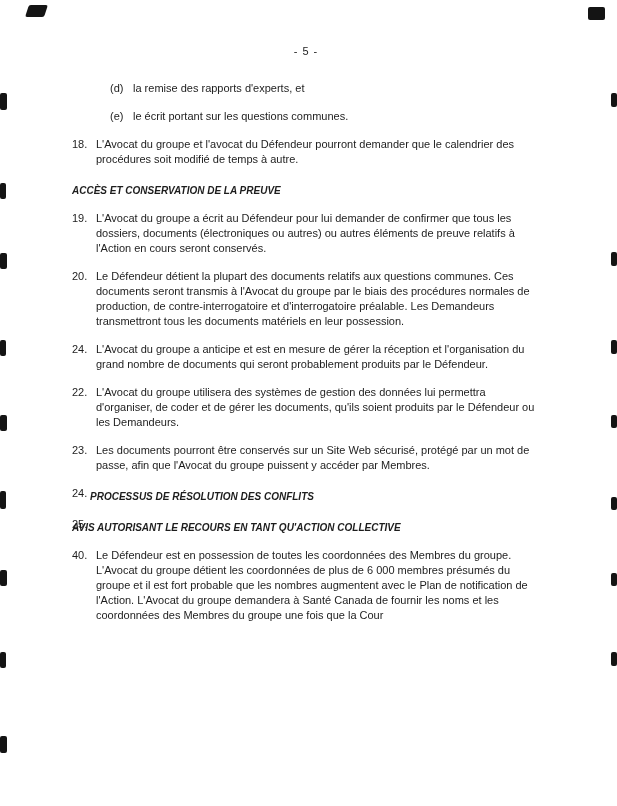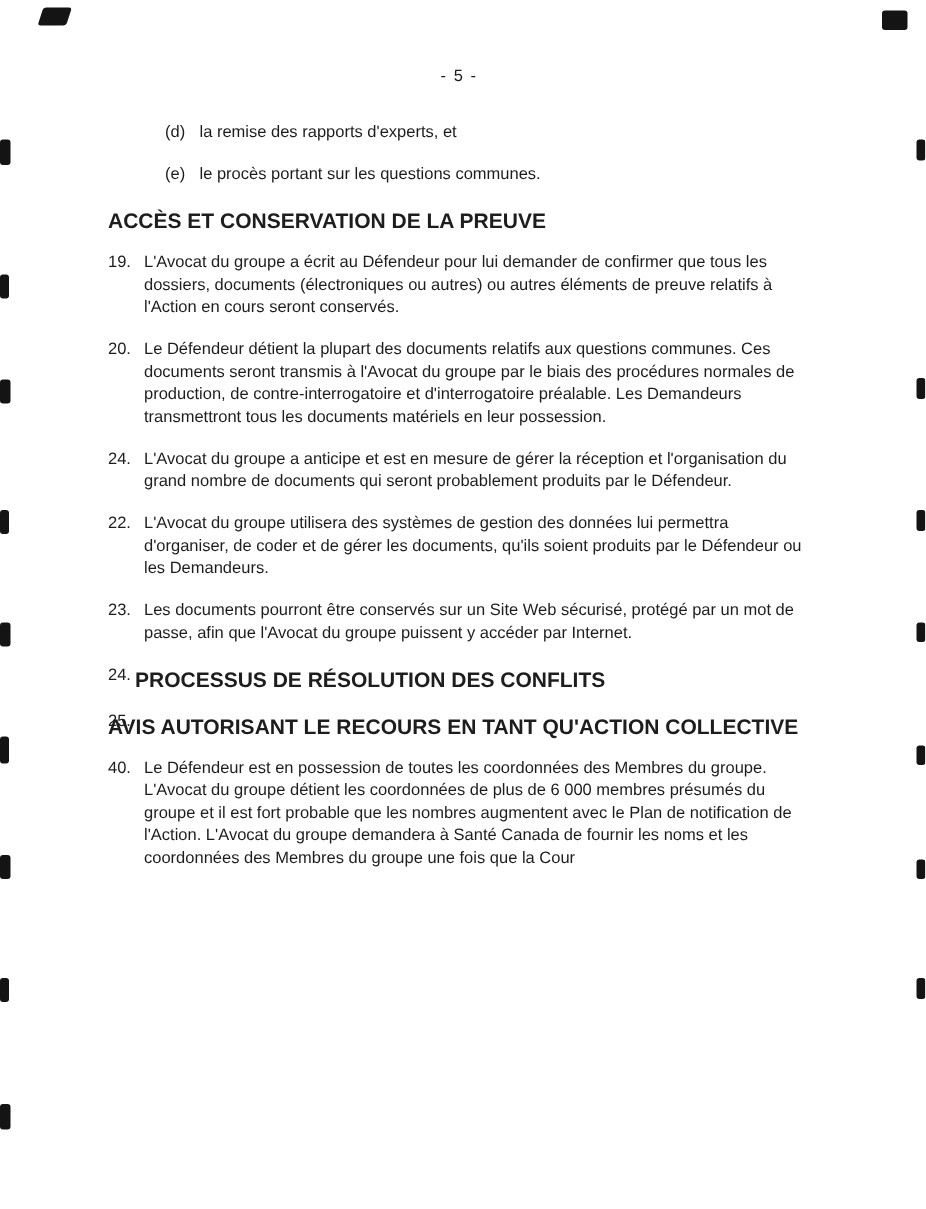--- a/index.html
+++ b/index.html
@@ -30,22 +30,23 @@
   }
   .item-lettered .label { position: absolute; left: 0; top: 0; }
   .item-numbered {
     position: relative;
     margin-bottom: 13px;
     padding-left: 24px;
   }
   .item-numbered .label { position: absolute; left: 0; top: 0; }
   .heading {
     font-weight: bold;
-    font-size: 14px;
+    font-size: 10px;
     margin: 16px 0 13px 0;
+    font-style: italic;
   }
   .heading.indent-sm { margin-left: 18px; }
   
   .artifact {
     position: absolute;
     background: #141414;
     border-radius: 2px;
   }
 </style>
 </head>
@@ -78,23 +79,27 @@
 
     <div class="page-number">- 5 -</div>
 
     <div class="item-lettered">
       <span class="label">(d)</span>
       <span>la remise des rapports d'experts, et</span>
     </div>
 
     <div class="item-lettered">
       <span class="label">(e)</span>
-      <span>le procès portant sur les questions communes.</span>
+      <span>le écrit portant sur les questions communes.</span>
     </div>
 
+    <div class="item-numbered">
+      <span class="label">18.</span>
+      <span>L'Avocat du groupe et l'avocat du Défendeur pourront demander que le calendrier des procédures soit modifié de temps à autre.</span>
+    </div>
 
     <div class="heading">ACCÈS ET CONSERVATION DE LA PREUVE</div>
 
     <div class="item-numbered">
       <span class="label">19.</span>
       <span>L'Avocat du groupe a écrit au Défendeur pour lui demander de confirmer que tous les dossiers, documents (électroniques ou autres) ou autres éléments de preuve relatifs à l'Action en cours seront conservés.</span>
     </div>
 
 
     <div class="item-numbered">
@@ -107,21 +112,21 @@
       <span>L'Avocat du groupe a anticipe et est en mesure de gérer la réception et l'organisation du grand nombre de documents qui seront probablement produits par le Défendeur.</span>
     </div>
 
     <div class="item-numbered">
       <span class="label">22.</span>
       <span>L'Avocat du groupe utilisera des systèmes de gestion des données lui permettra d'organiser, de coder et de gérer les documents, qu'ils soient produits par le Défendeur ou les Demandeurs.</span>
     </div>
 
     <div class="item-numbered">
       <span class="label">23.</span>
-      <span>Les documents pourront être conservés sur un Site Web sécurisé, protégé par un mot de passe, afin que l'Avocat du groupe puissent y accéder par Internet.</span>
+      <span>Les documents pourront être conservés sur un Site Web sécurisé, protégé par un mot de passe, afin que l'Avocat du groupe puissent y accéder par Membres.</span>
     </div>
 
 
     <div class="item-numbered">
       <span class="label">24.</span>
     </div>
 
     <div class="heading indent-sm">PROCESSUS DE RÉSOLUTION DES CONFLITS</div>
 
     <div class="item-numbered">

